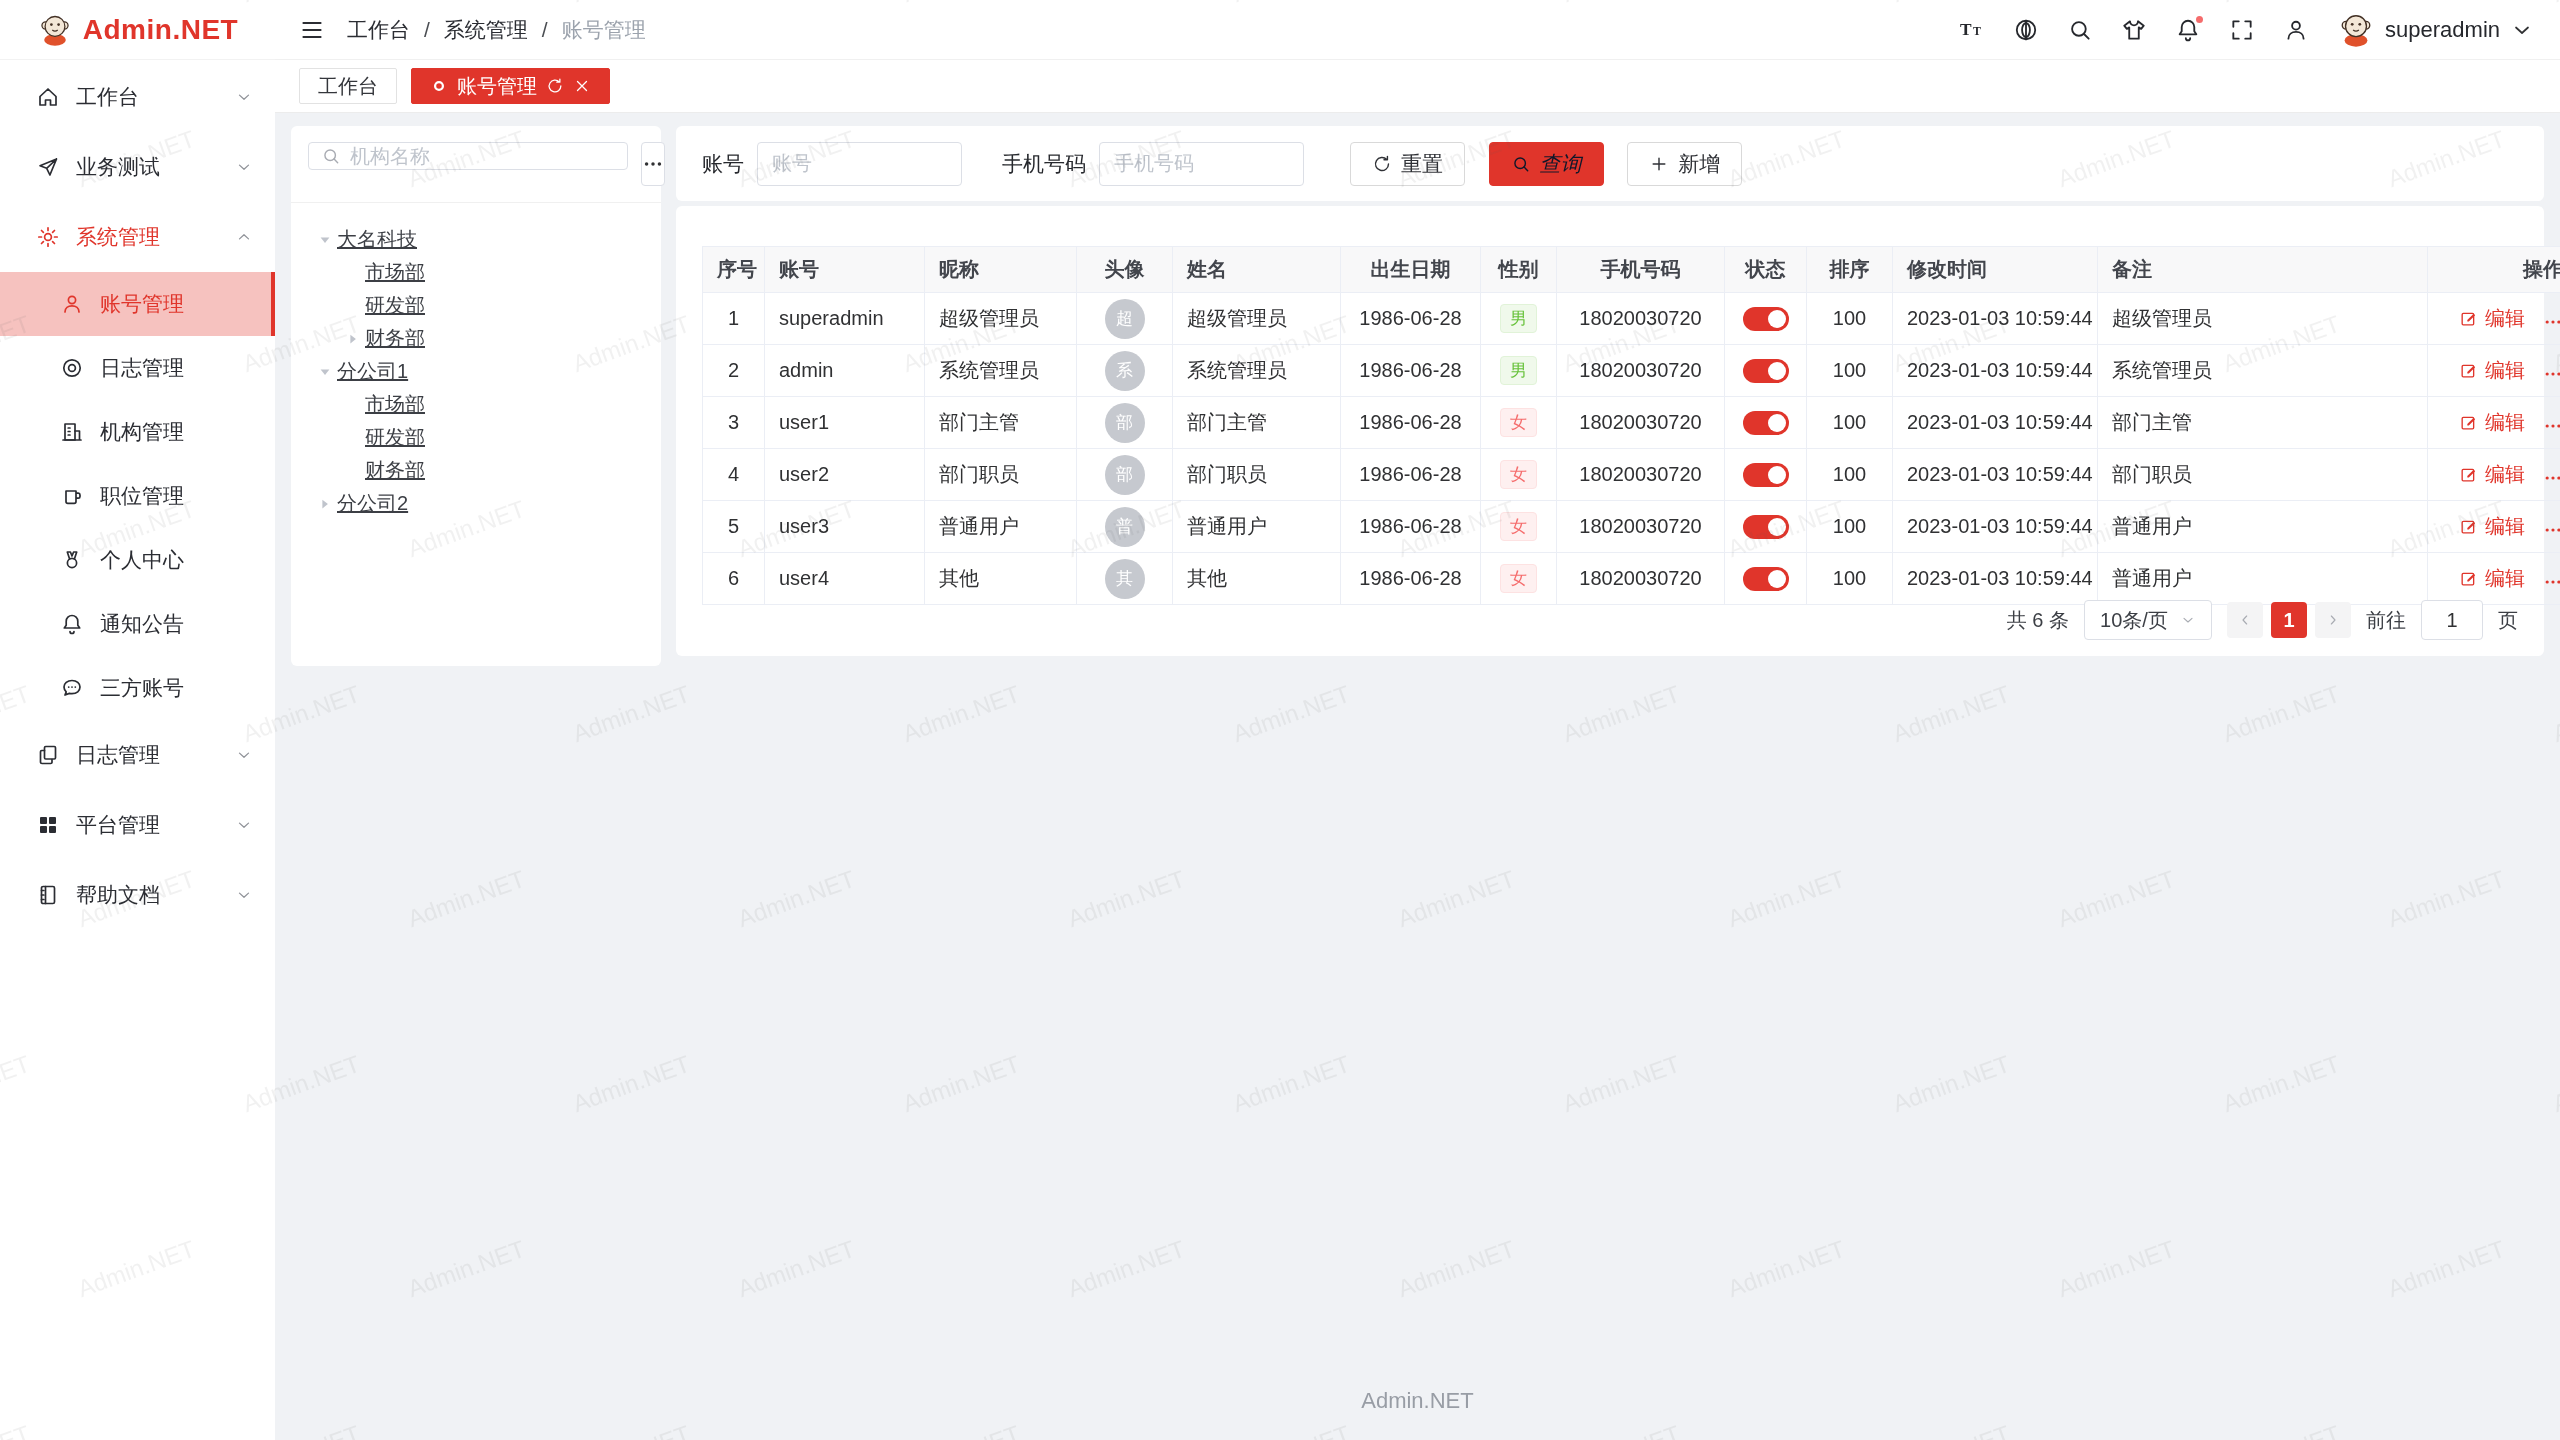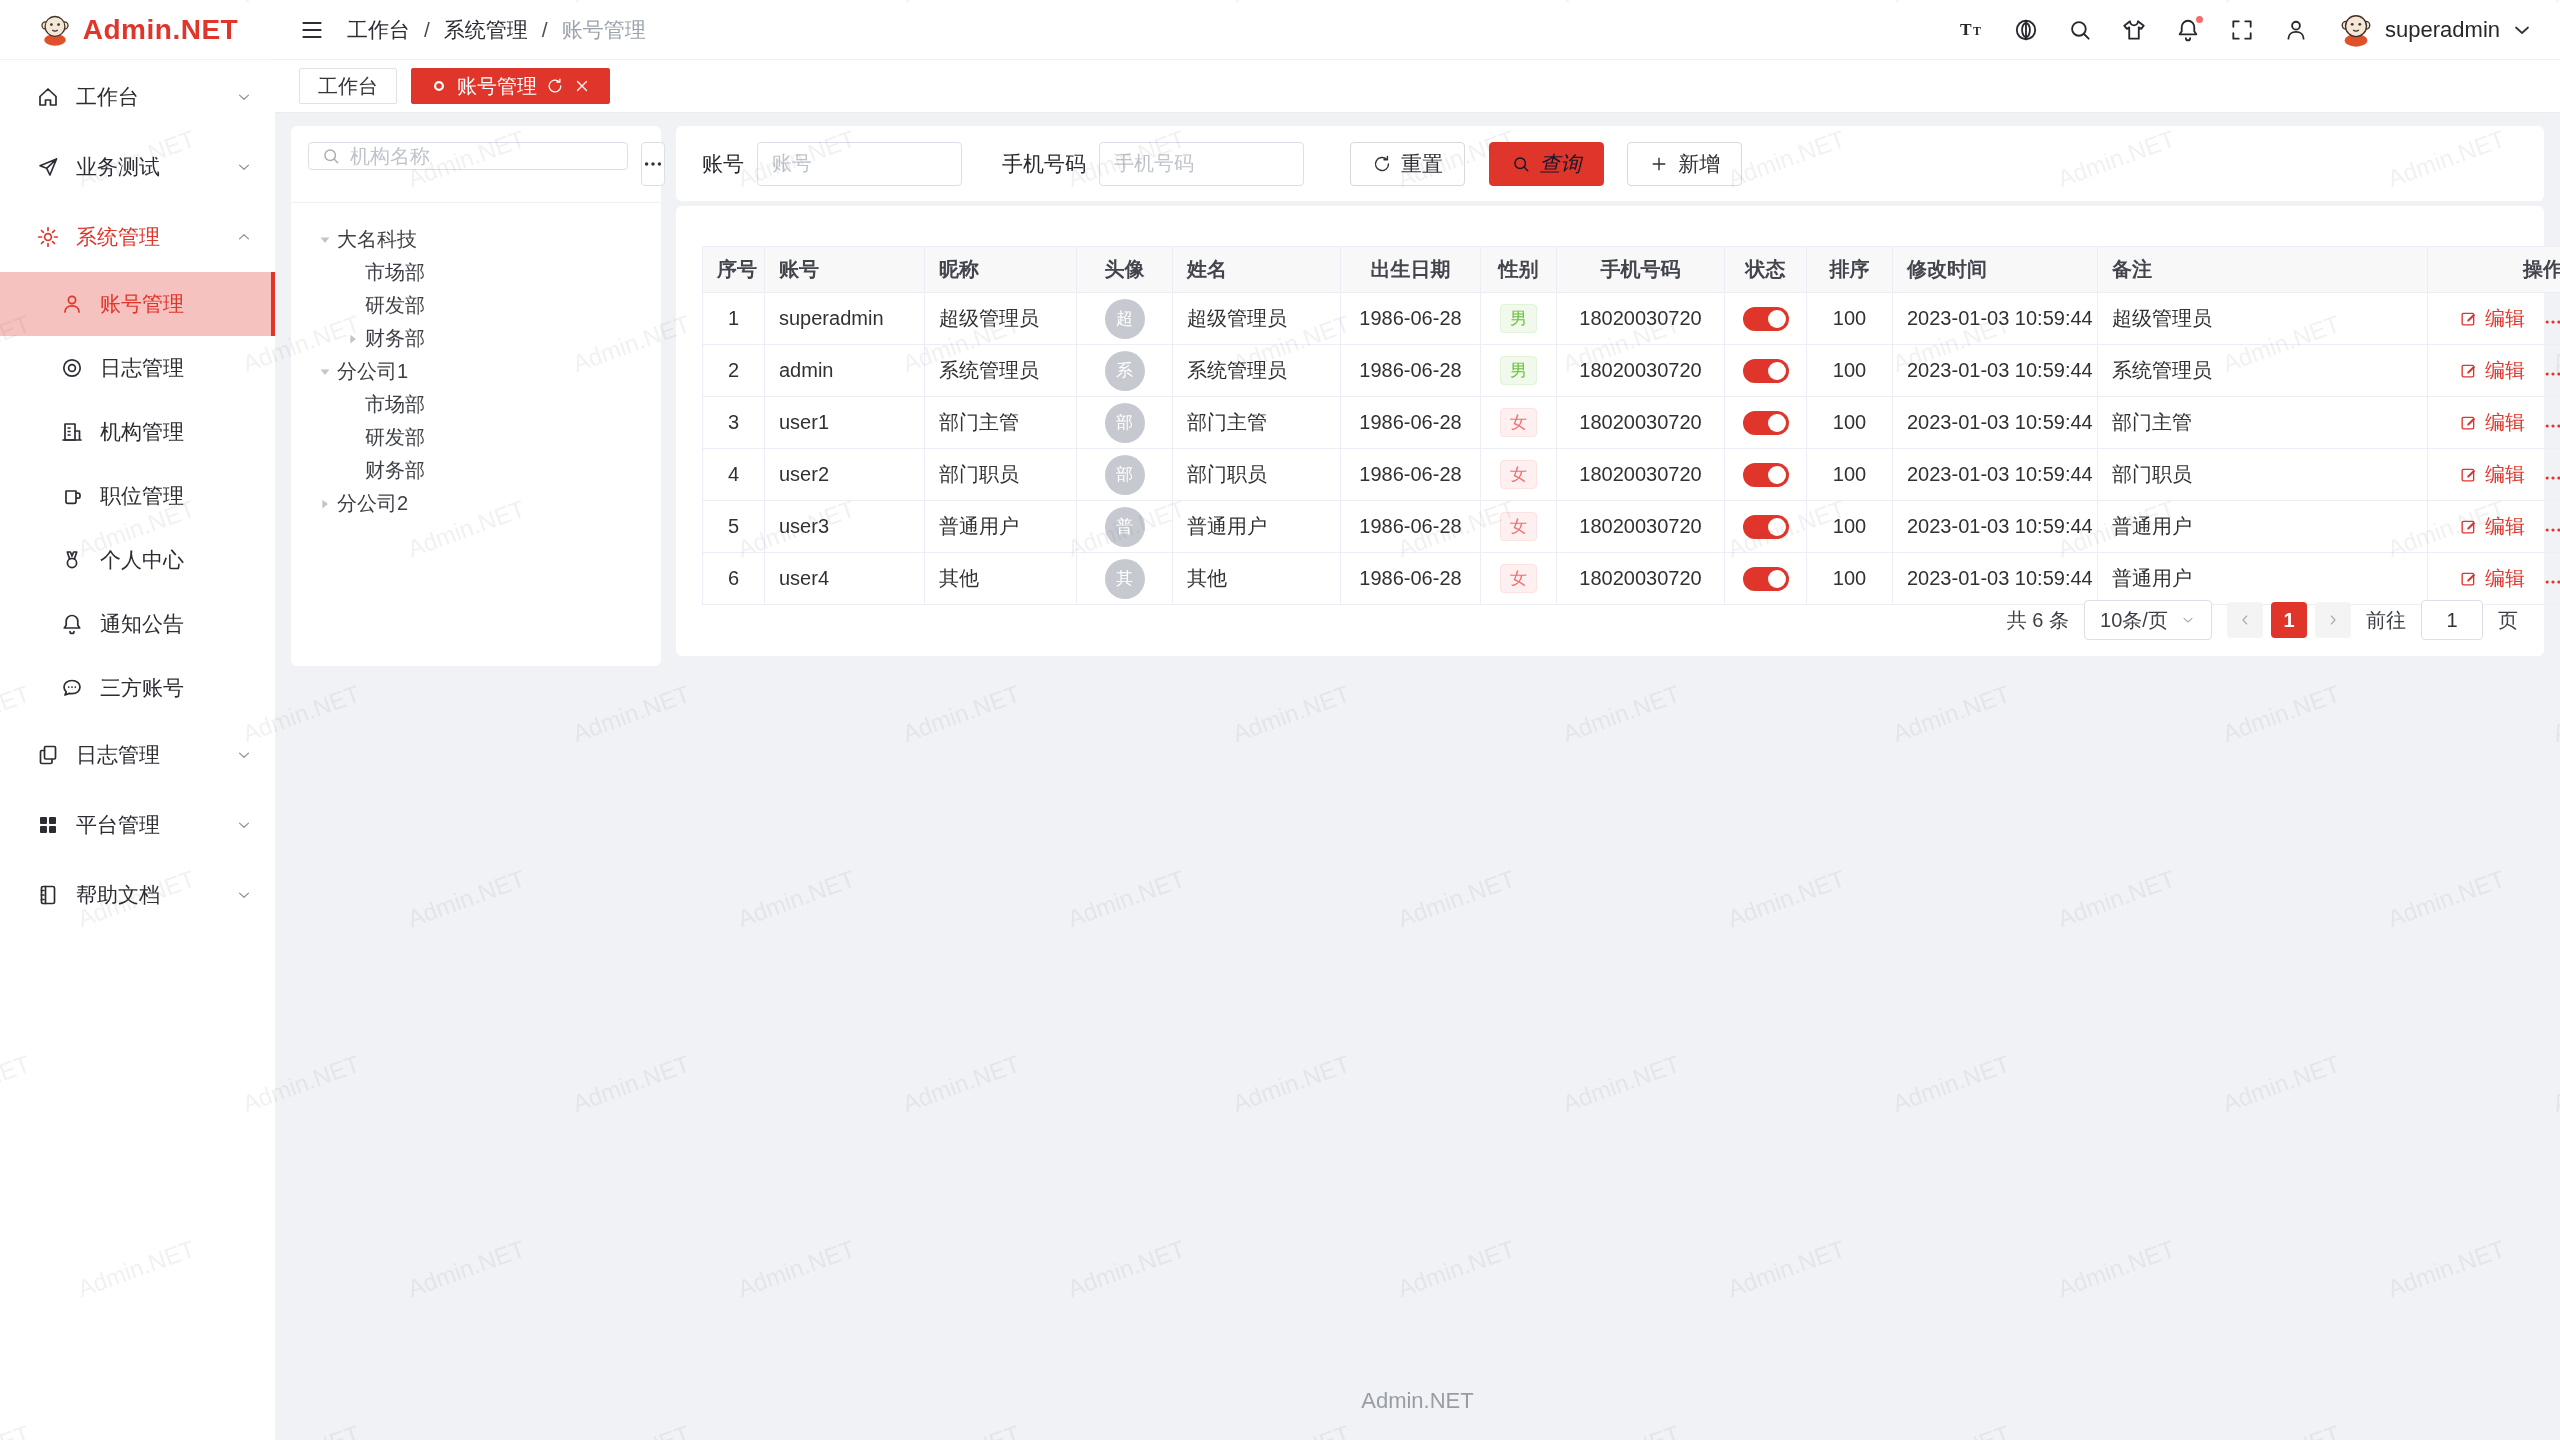--- a/index.html
+++ b/index.html
@@ -57,21 +57,21 @@
 
   .tree-card { width: 370px; height: 540px; flex: none; display: flex; flex-direction: column; }
   .tree-search { display: flex; gap: 13px; padding: 16px 17px; border-bottom: 1px solid #f0f0f0; }
   .search-box { flex: 1; height: 28px; border: 1px solid #dcdfe6; border-radius: 4px; display: flex; align-items: center; gap: 9px; padding: 0 12px; color: #a8abb2; background: #fff; }
   .search-box .svg-icon { width: 20px; height: 20px; color: #a8abb2; }
   .search-box input { flex: 1; border: none; outline: none; font-size: 20px; color: #303133; font-family: inherit; min-width: 0; }
   .search-box input::placeholder { color: #bfc4cc; }
   .more-btn { width: 48px; height: 44px; border: 1px solid #dcdfe6; border-radius: 4px; background: #fff; color: #303133; cursor: pointer; display: flex; align-items: center; justify-content: center; }
   .more-btn .svg-icon { width: 22px; height: 22px; }
   .tree { padding: 20px 8px; }
-  .tree-node { height: 33px; display: flex; align-items: center; font-size: 20px; color: #3c3f45; cursor: pointer; }
+  .tree-node { height: 33px; display: flex; align-items: center; font-size: 20px; color: #3c3f45; cursor: pointer; text-decoration: underline; }
   .tree-node .caret { width: 24px; height: 16px; display: inline-flex; align-items: center; justify-content: center; color: #c0c4cc; flex: none; }
   .tree-node .caret svg { width: 14px; height: 14px; }
   .tree-node.lv0 { padding-left: 14px; }
   .tree-node.lv1 { padding-left: 42px; }
 
   .right-col { flex: 1; min-width: 0; display: flex; flex-direction: column; gap: 5px; justify-content: flex-end; }
   .filter-card { height: 75px; display: flex; align-items: center; padding: 0 26px; }
   .f-label { font-size: 21px; color: #26282d; margin-right: 13px; white-space: nowrap; }
   .f-input { width: 205px; height: 44px; border: 1px solid #dcdfe6; border-radius: 4px; padding: 0 14px; font-size: 20px; color: #303133; outline: none; font-family: inherit; }
   .f-input::placeholder { color: #bfc4cc; }

